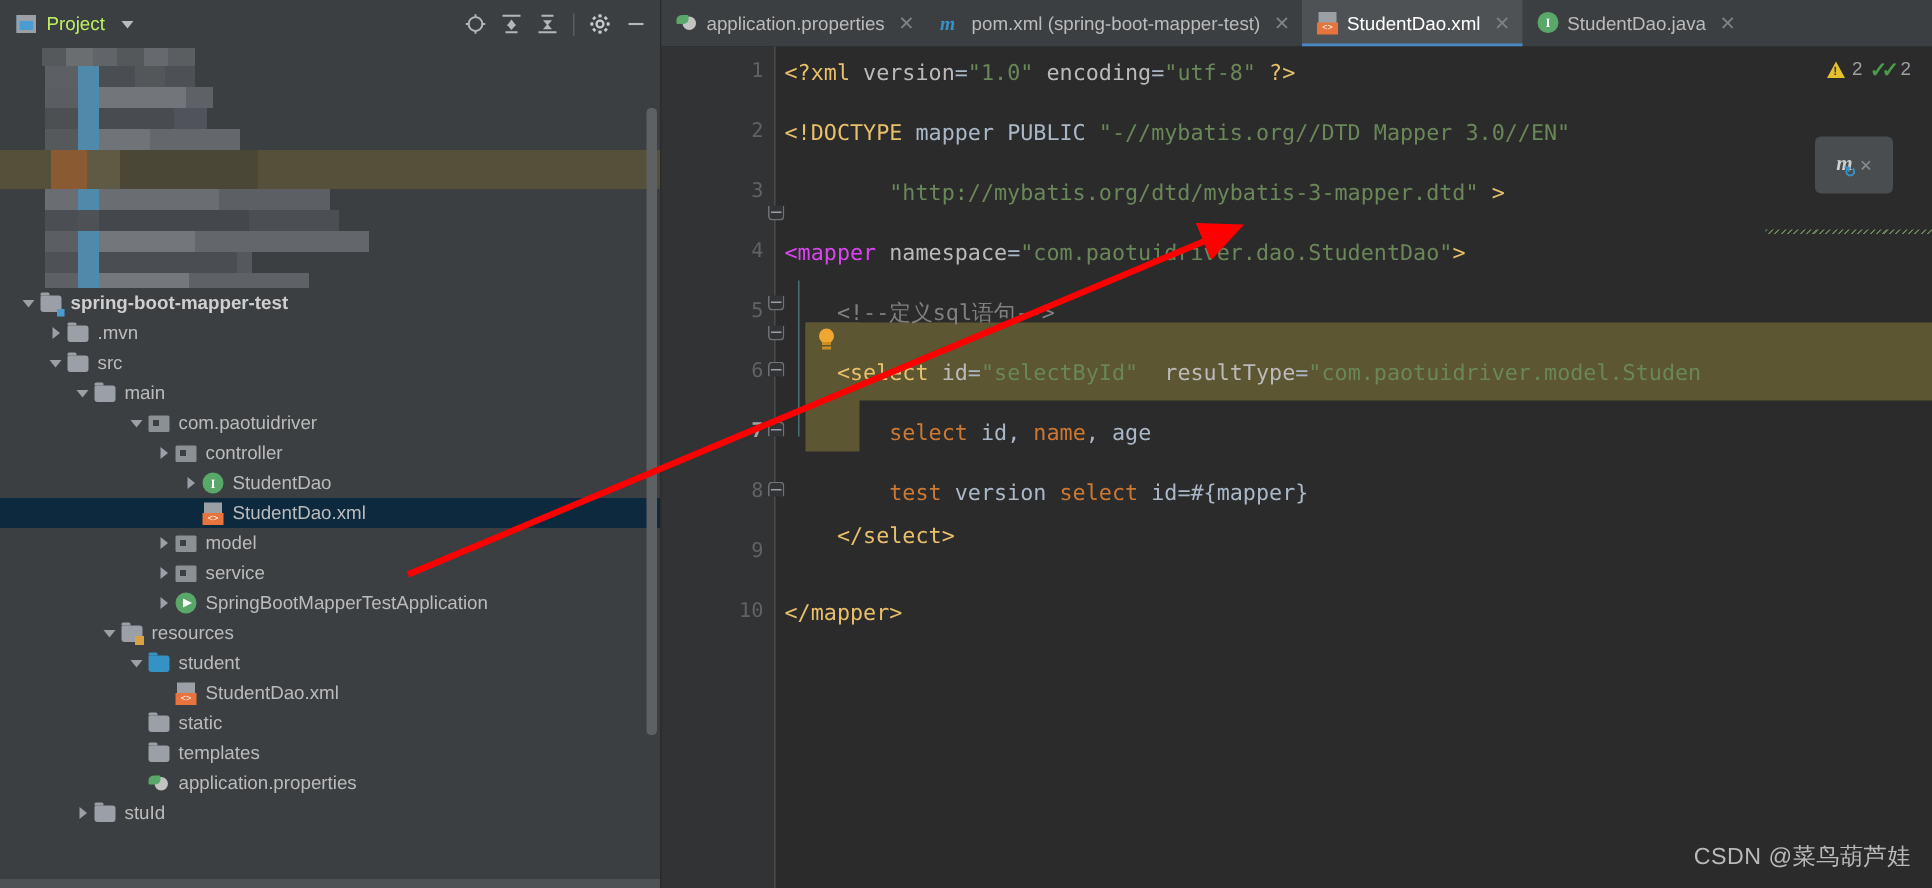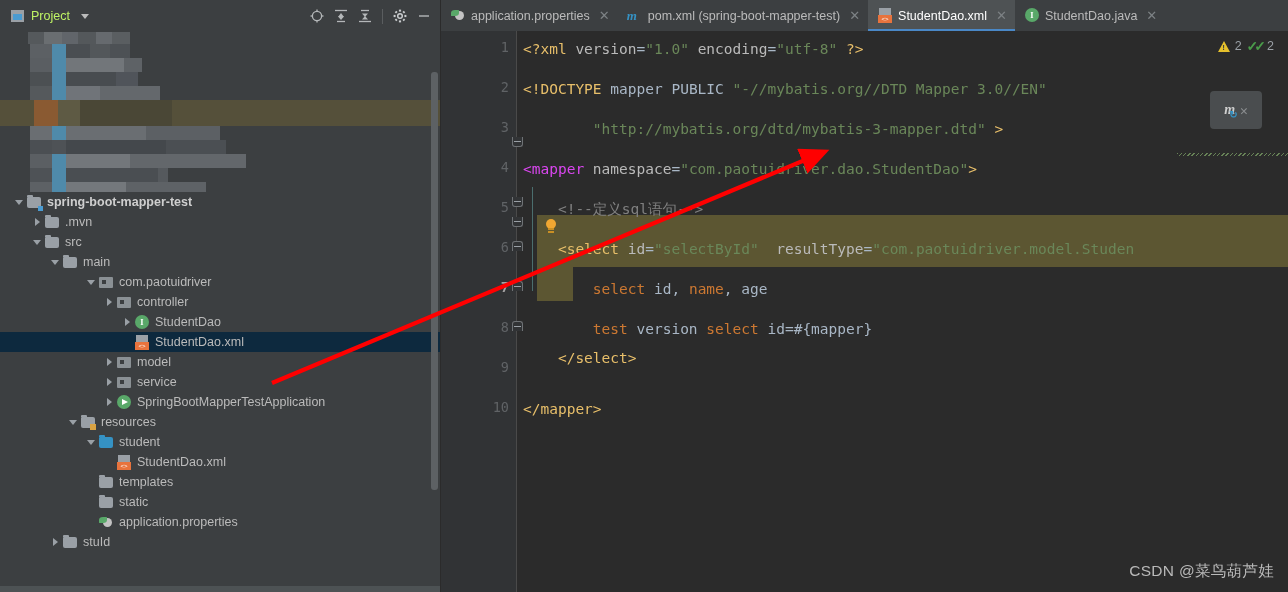--- a/index.html
+++ b/index.html
@@ -435,29 +435,29 @@
             <span class="xi"></span>
           </span>
           <span class="tlabel">StudentDao.xml</span>
         </div>
         <div class="tree-row">
           <span style="display:inline-block;width:84px"></span>
           <span class="tw"></span>
           <span class="ticon">
             <span class="fo"></span>
           </span>
-          <span class="tlabel">templates</span>
+          <span class="tlabel">static</span>
         </div>
         <div class="tree-row">
           <span style="display:inline-block;width:84px"></span>
           <span class="tw"></span>
           <span class="ticon">
             <span class="fo"></span>
           </span>
-          <span class="tlabel">static</span>
+          <span class="tlabel">templates</span>
         </div>
         <div class="tree-row">
           <span style="display:inline-block;width:84px"></span>
           <span class="tw"></span>
           <span class="ticon">
             <span class="pr"></span>
           </span>
           <span class="tlabel">application.properties</span>
         </div>
         <div class="tree-row">

